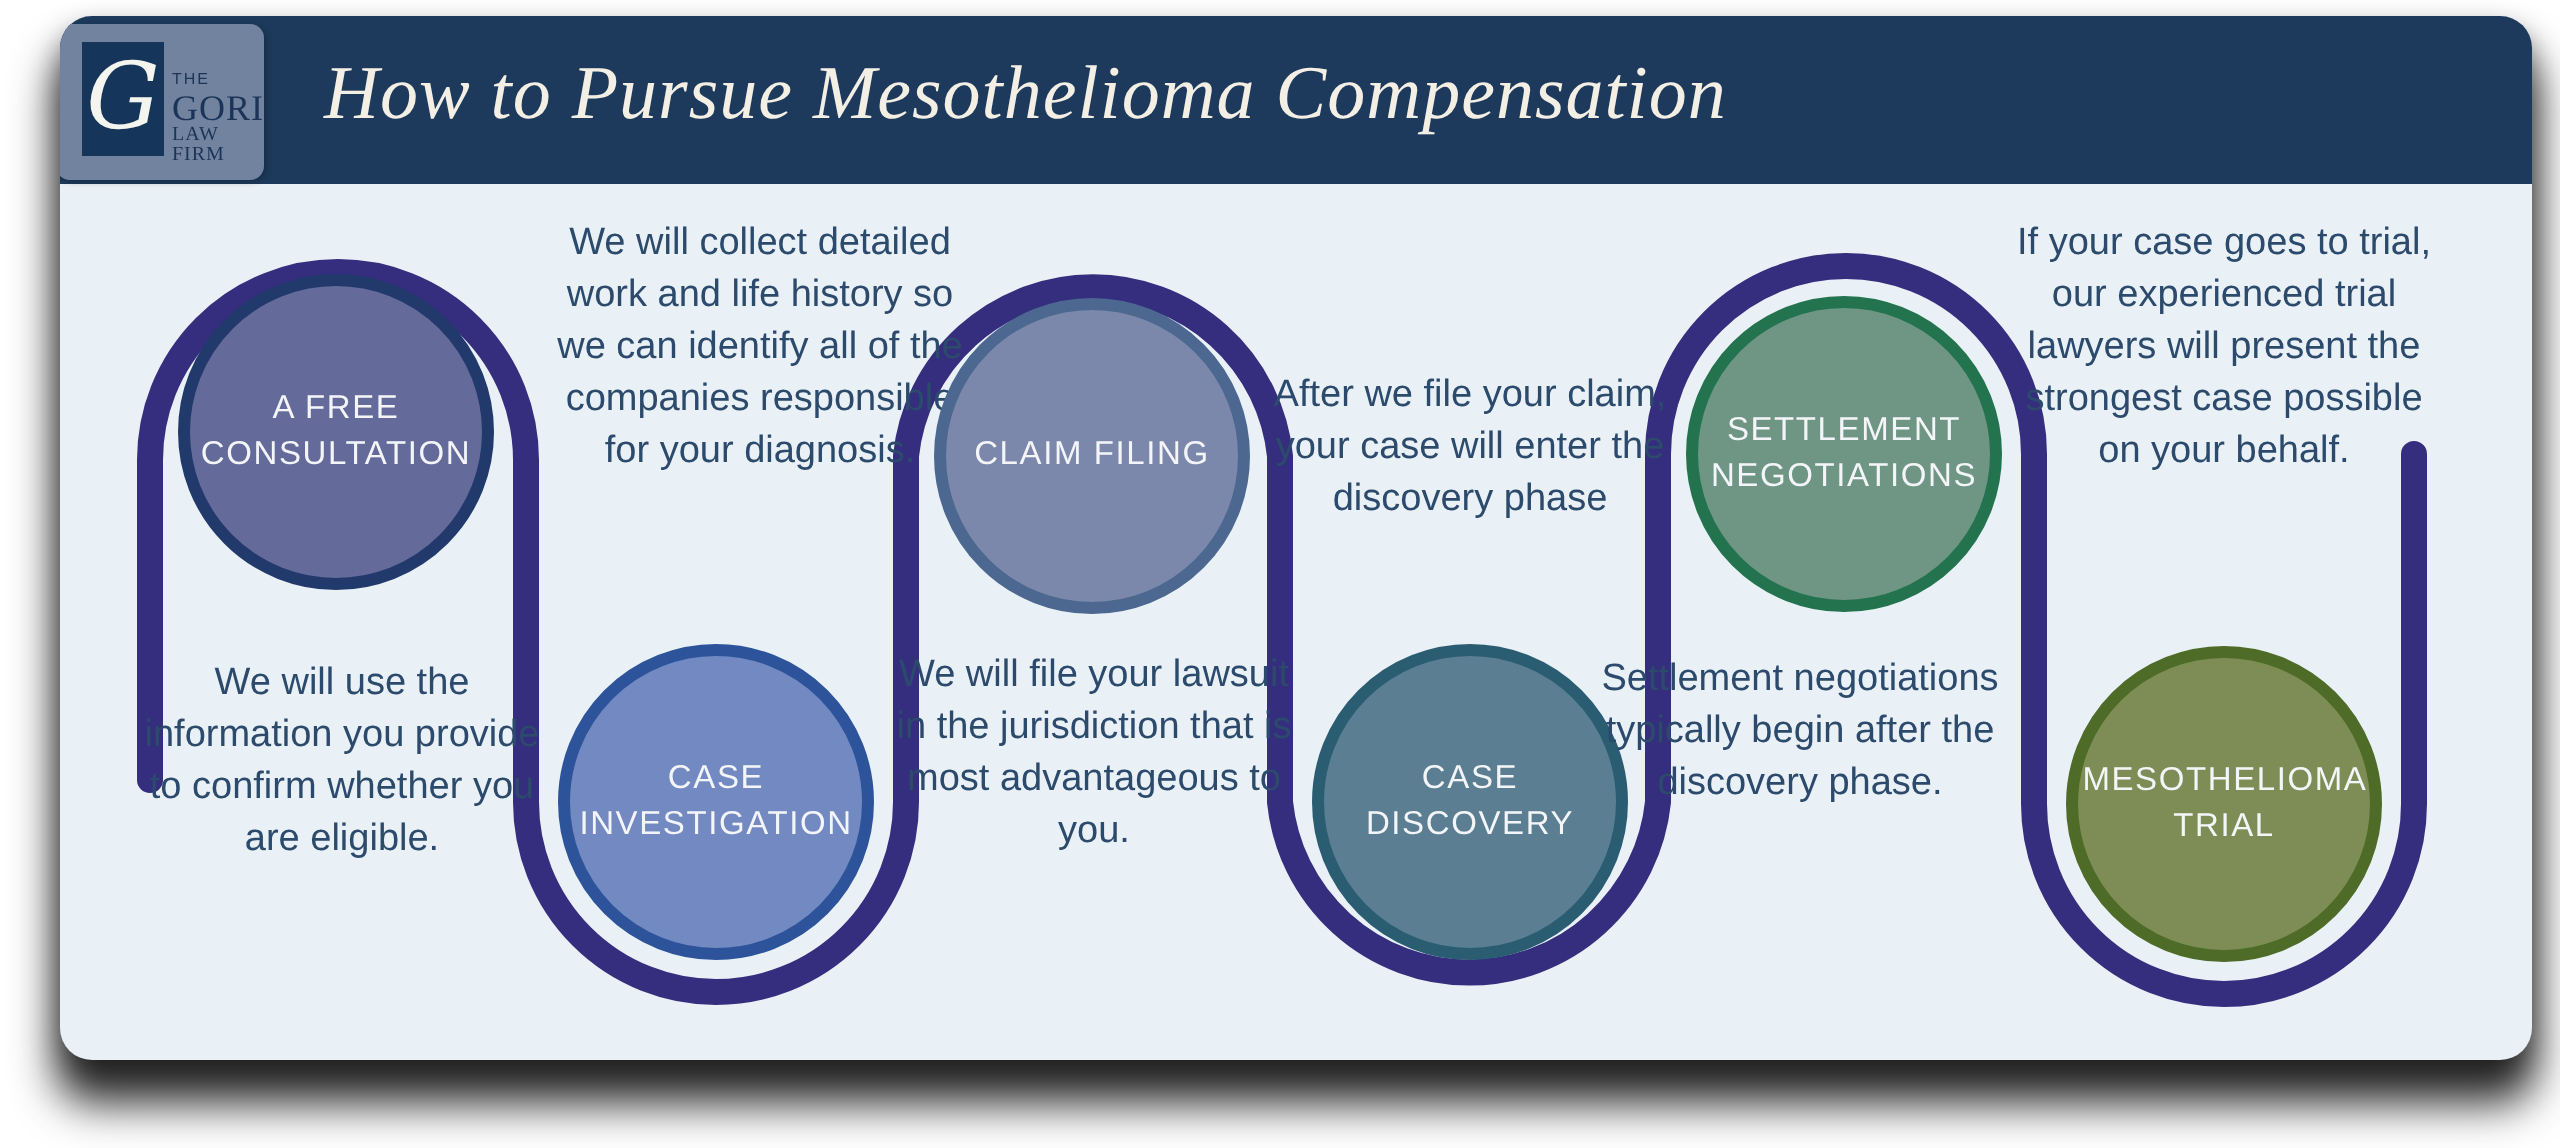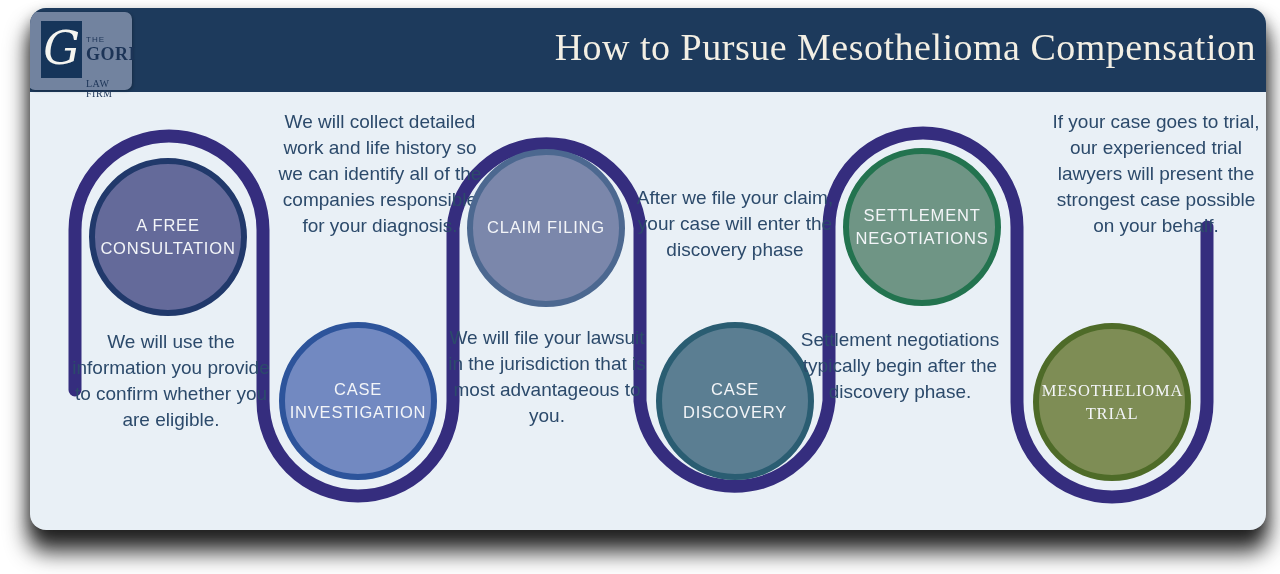--- a/index.html
+++ b/index.html
@@ -24,29 +24,30 @@
   }
   
   .header {
     position: absolute;
     left: 0; top: 0; right: 0;
     height: 84px;
     background: var(--header-bg, #1d3a5c);
   }
   .title {
     position: absolute;
-    left: 120px; right: 10px; top: 17px;
+    left: 132px; right: 10px; top: 17px;
     margin: 0;
-    text-align: right;
+    text-align: left;
     font-family: "Liberation Serif", serif;
     font-weight: 400;
     font-size: 38px;
     letter-spacing: 0.5px;
     color: #f3efe4;
     white-space: nowrap;
+    font-style: italic;
   }
   .logo-box {
     position: absolute;
     left: -2px; top: 4px;
     width: 104px; height: 78px;
     background: var(--logo-box-bg, #72839f);
     border-radius: 7px;
     box-shadow: 1px 1px 3px rgba(0,0,0,0.25);
   }
   .logo-mark {
@@ -71,24 +72,24 @@
     line-height: 1;
   }
   .logo-the {
     font-family: Liberation Sans, sans-serif;
     font-size: 8px;
     letter-spacing: 1px;
     margin-bottom: 1px;
   }
   .logo-gori {
     font-family: "Liberation Serif", serif;
-    font-weight: 700;
+    font-weight: 400;
     font-size: 18px;
     letter-spacing: 0.5px;
-    margin-bottom: 16px;
+    margin-bottom: 0;
   }
   .logo-firm {
     font-family: "Liberation Serif", serif;
     font-size: 10px;
     letter-spacing: 0.5px;
   }
   
   .flow {
     position: absolute;
     left: 0; top: 0; right: 0; bottom: 0;
@@ -142,21 +143,21 @@
     </div>
     <h1 class="title">How to Pursue Mesothelioma Compensation</h1>
   </div>
 
   <div class="flow">
 
     <svg class="journey-svg" width="1236" height="522" viewBox="0 0 1236 522">
       <path d="M 45 382 L 45 222 A 94 94 0 0 1 233 222 L 233 393 A 95 95 0 0 0 423 393 L 423 220 A 94 94 0 0 1 610 220 L 610 393 A 95 95 0 0 0 799 393 L 799 219 A 94 94 0 0 1 987 219 L 987 394 A 95 95 0 0 0 1177 394 L 1177 219" fill="none" stroke="#352d7e" stroke-width="13" stroke-linecap="round" stroke-linejoin="round"></path>
     </svg>
 
-    <div class="step-circle" style="left: 59px; top: 150px; background: rgb(100, 106, 154); border-color: rgb(33, 57, 107);">
+    <div class="step-circle" style="left: 59px; top: 129px; background: rgb(100, 106, 154); border-color: rgb(33, 57, 107);">
       <span class="label">A FREE CONSULTATION</span>
     </div>
     <div class="step-desc" style="left:35px; top:321px; width:212px;">We will use the information you provide to confirm whether you are eligible.</div>
 
     <div class="step-circle" style="left: 249px; top: 314px; background: rgb(114, 137, 193); border-color: rgb(45, 84, 155);">
       <span class="label">CASE INVESTIGATION</span>
     </div>
     <div class="step-desc" style="left:225px; top:101px; width:208px;margin-left:21px;">We will collect detailed work and life history so we can identify all of the companies responsible for your diagnosis.</div>
 
     <div class="step-circle" style="left: 437px; top: 141px; background: rgb(123, 135, 171); border-color: rgb(76, 104, 144); justify-content: center;">
@@ -167,19 +168,19 @@
     <div class="step-circle" style="left: 626px; top: 314px; background: rgb(91, 126, 146); border-color: rgb(42, 93, 114);">
       <span class="label">CASE DISCOVERY</span>
     </div>
     <div class="step-desc" style="left:601px; top:177px; width:208px;">After we file your claim, your case will enter the discovery phase</div>
 
     <div class="step-circle" style="left: 813px; top: 140px; background: rgb(111, 149, 133); border-color: rgb(35, 115, 79);">
       <span class="label">SETTLEMENT NEGOTIATIONS</span>
     </div>
     <div class="step-desc" style="left:768px; top:319px; width:204px;">Settlement negotiations typically begin after the discovery phase.</div>
 
-    <div class="step-circle" style="left: 1003px; top: 315px; background: rgb(126, 141, 85); border-color: rgb(78, 107, 40); font-family: Liberation Serif, serif;">
+    <div class="step-circle" style="left: 1003px; top: 315px; background: rgb(126, 141, 85); border-color: rgb(78, 107, 40);">
       <span class="label">MESOTHELIOMA TRIAL</span>
     </div>
-    <div class="step-desc" style="left:972px; top:101px; width:220px;margin-left:44px;">If your case goes to trial, our experienced trial lawyers will present the strongest case possible on your behalf.</div>
+    <div class="step-desc" style="left:972px; top:101px; width:220px;">If your case goes to trial, our experienced trial lawyers will present the strongest case possible on your behalf.</div>
 
   </div>
 </div>
 
 </body></html>

